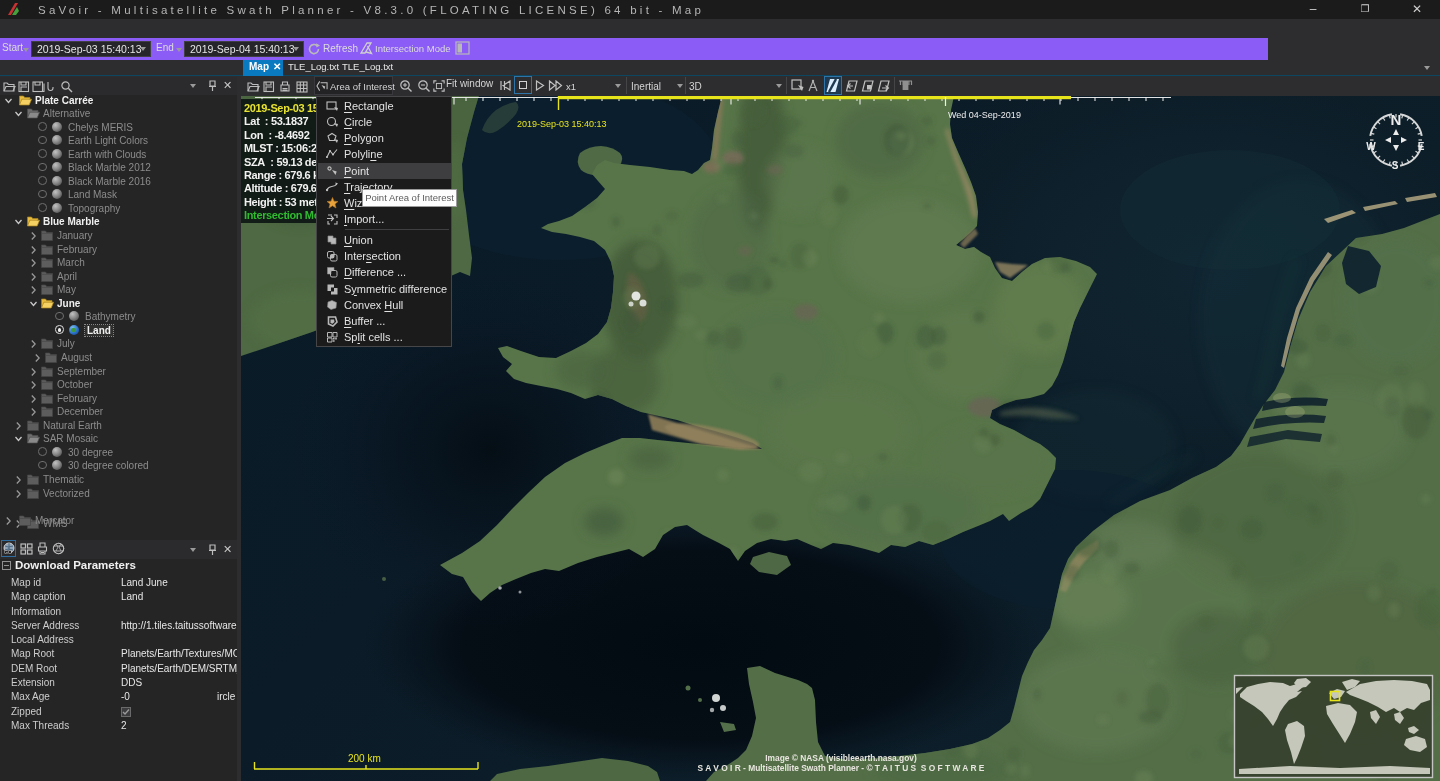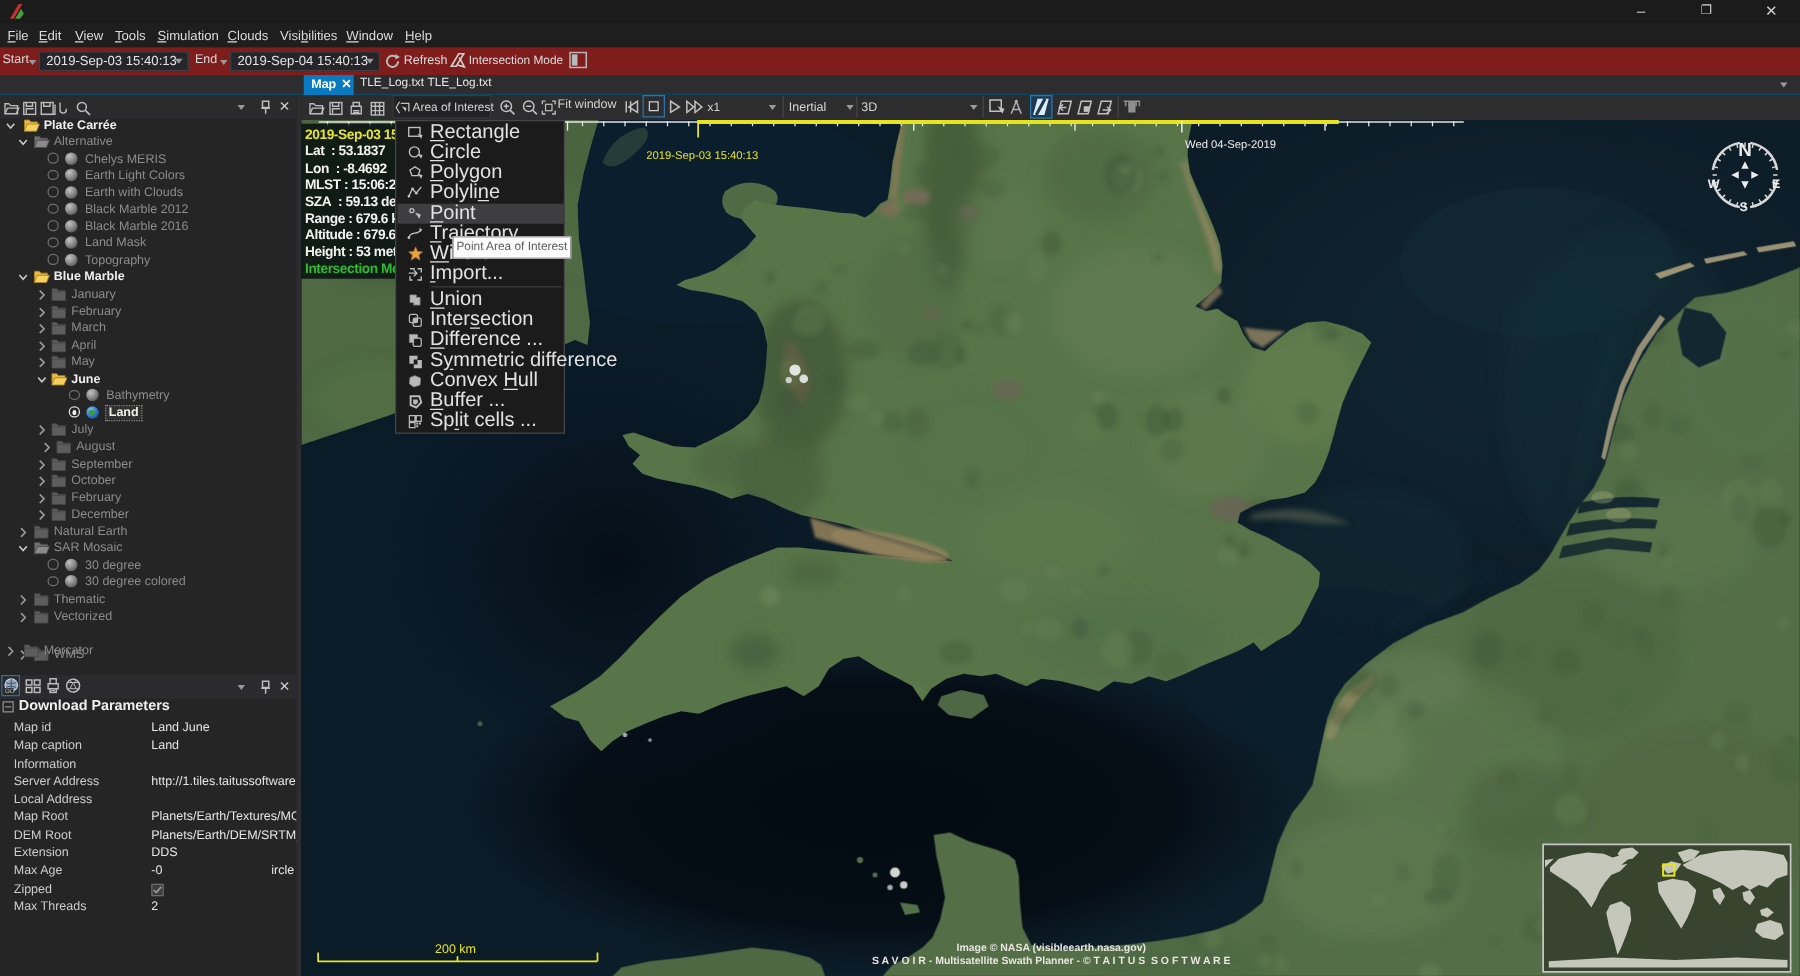--- a/index.html
+++ b/index.html
@@ -9,21 +9,21 @@
 #app{position:relative;width:1440px;height:781px;background:#2d2d30}
 
 #titlebar{position:absolute;left:0;top:0;width:1440px;height:19px;background:#1b1b1c;color:#b5b5b5;font-size:11px}
 #titlebar .ttl{position:absolute;left:38px;top:4px;letter-spacing:3.25px;font-size:11.5px}
 .winbtn{position:absolute;top:2px;width:14px;height:14px;color:#cfcfcf;font-size:12px;text-align:center;line-height:14px}
 
 #menubar{position:absolute;left:0;top:19px;width:1440px;height:19px;background:#1e1e1f;color:#dcdcdc;font-size:10.5px}
 #menubar span{position:absolute;top:4px}
 #menubar u{text-decoration:underline;text-underline-offset:1px}
 
-#toolbar{position:absolute;left:0;top:38px;width:1440px;height:22px;background:#7f1d1d;color:#dcdcdc;font-size:10px}
+#toolbar{position:absolute;left:0;top:38px;width:1268px;height:22px;background:#8b5cf6;color:#dcdcdc;font-size:10px}
 .datefield{position:absolute;top:3px;height:16px;background:#26262a;border:1px solid #3f3f44;color:#e4e4e4;font-size:10.5px;line-height:14px;padding-left:5px}
 .caret{display:inline-block;width:0;height:0;border-left:3.5px solid transparent;border-right:3.5px solid transparent;border-top:4px solid #9a9a9a}
 
 #tabrow{position:absolute;left:0;top:60px;width:1440px;height:16px;background:#2d2d30;border-bottom:1px solid #0d4660;font-size:9.5px}
 #tabrow .ltab{position:absolute;top:17px;color:#cfcfcf}
 #maptab{position:absolute;left:243px;top:0;width:40px;height:16px;background:#0a7ac0;color:#fff;font-weight:bold;font-size:10px;padding:1px 0 0 6px}
 #maptab .x{font-weight:bold;font-size:10px;margin-left:4px}
 .doctab{position:absolute;top:1px;color:#e8e8e8}
 
 #leftpanel{position:absolute;left:0;top:77px;width:237px;height:704px;background:#252526}
@@ -35,51 +35,41 @@
 .prow{position:absolute;left:0;width:237px;height:14px;font-size:10px;line-height:14px;color:#d8d8d8;white-space:nowrap;overflow:hidden}
 .prow .lbl{position:absolute;left:11px;color:#cdcdcd}
 .prow .val{position:absolute;left:121px;color:#e6e6e6}
 
 #maptoolbar{position:absolute;left:241px;top:76px;width:1199px;height:20px;background:#2d2d30;color:#d4d4d4;font-size:10px}
 #mapcanvas{position:absolute;left:241px;top:96px;width:1199px;height:685px;background:#0a1722;overflow:hidden}
 
 #infobox{position:absolute;left:241px;top:99px;width:76px;height:124px;background:rgba(3,8,12,0.78);font-size:11px;font-weight:bold;color:#f2f2f2;overflow:hidden;white-space:nowrap;line-height:13.4px;padding:3px 0 0 3px;letter-spacing:-0.35px}
 
 #ctxmenu{position:absolute;left:316px;top:96px;width:136px;height:251px;background:#1b1b1c;border:1px solid #464649;color:#e2e2e2}
-.mi{position:absolute;left:1px;width:133px;height:16px;line-height:16px;white-space:nowrap;font-size:16px}
+.mi{position:absolute;left:1px;width:133px;height:16px;line-height:16px;white-space:nowrap;font-size:11px}
 .mi .txt{position:absolute;left:26px}
 .mi.hl{background:#3e3e40}
 .mi u{text-underline-offset:1.5px}
 .msep{position:absolute;left:28px;width:104px;border-top:1px solid #3f3f42}
 .micon{position:absolute;left:8px;top:2px;width:13px;height:13px}
 
 #tooltip{position:absolute;left:362px;top:189px;width:95px;height:18px;background:#fdfdfd;border:1px solid #9b9b9b;color:#5b5b5b;font-size:9.5px;line-height:16px;text-align:center}
 </style>
 </head>
 <body>
 <div id="app">
   <div id="titlebar">
     <svg class="abs" style="left:7px;top:3px" width="13" height="13" viewBox="0 0 13 13">
         <polygon points="1,12 8,0 11,0 4,12" fill="#c83232"></polygon>
         <polygon points="5,12 10,4 12,8 9,12" fill="#46a03c"></polygon>
       </svg>
+    <span class="ttl">SaVoir - Multisatellite Swath Planner - V8.3.0 (FLOATING LICENSE) 64 bit - Map</span>
     <div class="winbtn" style="left:1306px">–</div>
     <div class="winbtn" style="left:1358px;font-size:10px">❐</div>
     <div class="winbtn" style="left:1410px">✕</div>
-  </div>
-  <div id="menubar">
-    <span style="left:6px"><u>F</u>ile</span>
-    <span style="left:31px"><u>E</u>dit</span>
-    <span style="left:60px"><u>V</u>iew</span>
-    <span style="left:92px"><u>T</u>ools</span>
-    <span style="left:126px"><u>S</u>imulation</span>
-    <span style="left:182px"><u>C</u>louds</span>
-    <span style="left:224px">Visi<u>b</u>ilities</span>
-    <span style="left:277px"><u>W</u>indow</span>
-    <span style="left:324px"><u>H</u>elp</span>
   </div>
   <div id="toolbar">
     <span class="abs" style="left:2px;top:4px">Start</span>
     <span class="caret abs" style="left:23px;top:10px"></span>
     <div class="datefield" style="left:31px;width:120px">2019-Sep-03 15:40:13<span class="caret abs" style="right:4px;top:5px"></span></div>
     <span class="abs" style="left:156px;top:4px">End</span>
     <span class="caret abs" style="left:176px;top:10px"></span>
     <div class="datefield" style="left:184px;width:120px">2019-Sep-04 15:40:13<span class="caret abs" style="right:4px;top:5px"></span></div>
     <svg class="abs" style="left:307px;top:4px" width="14" height="14" viewBox="0 0 14 14">
         <path d="M11.5 7a4.5 4.5 0 1 1-1.4-3.2" fill="none" stroke="#b9b9b9" stroke-width="1.6"></path>

